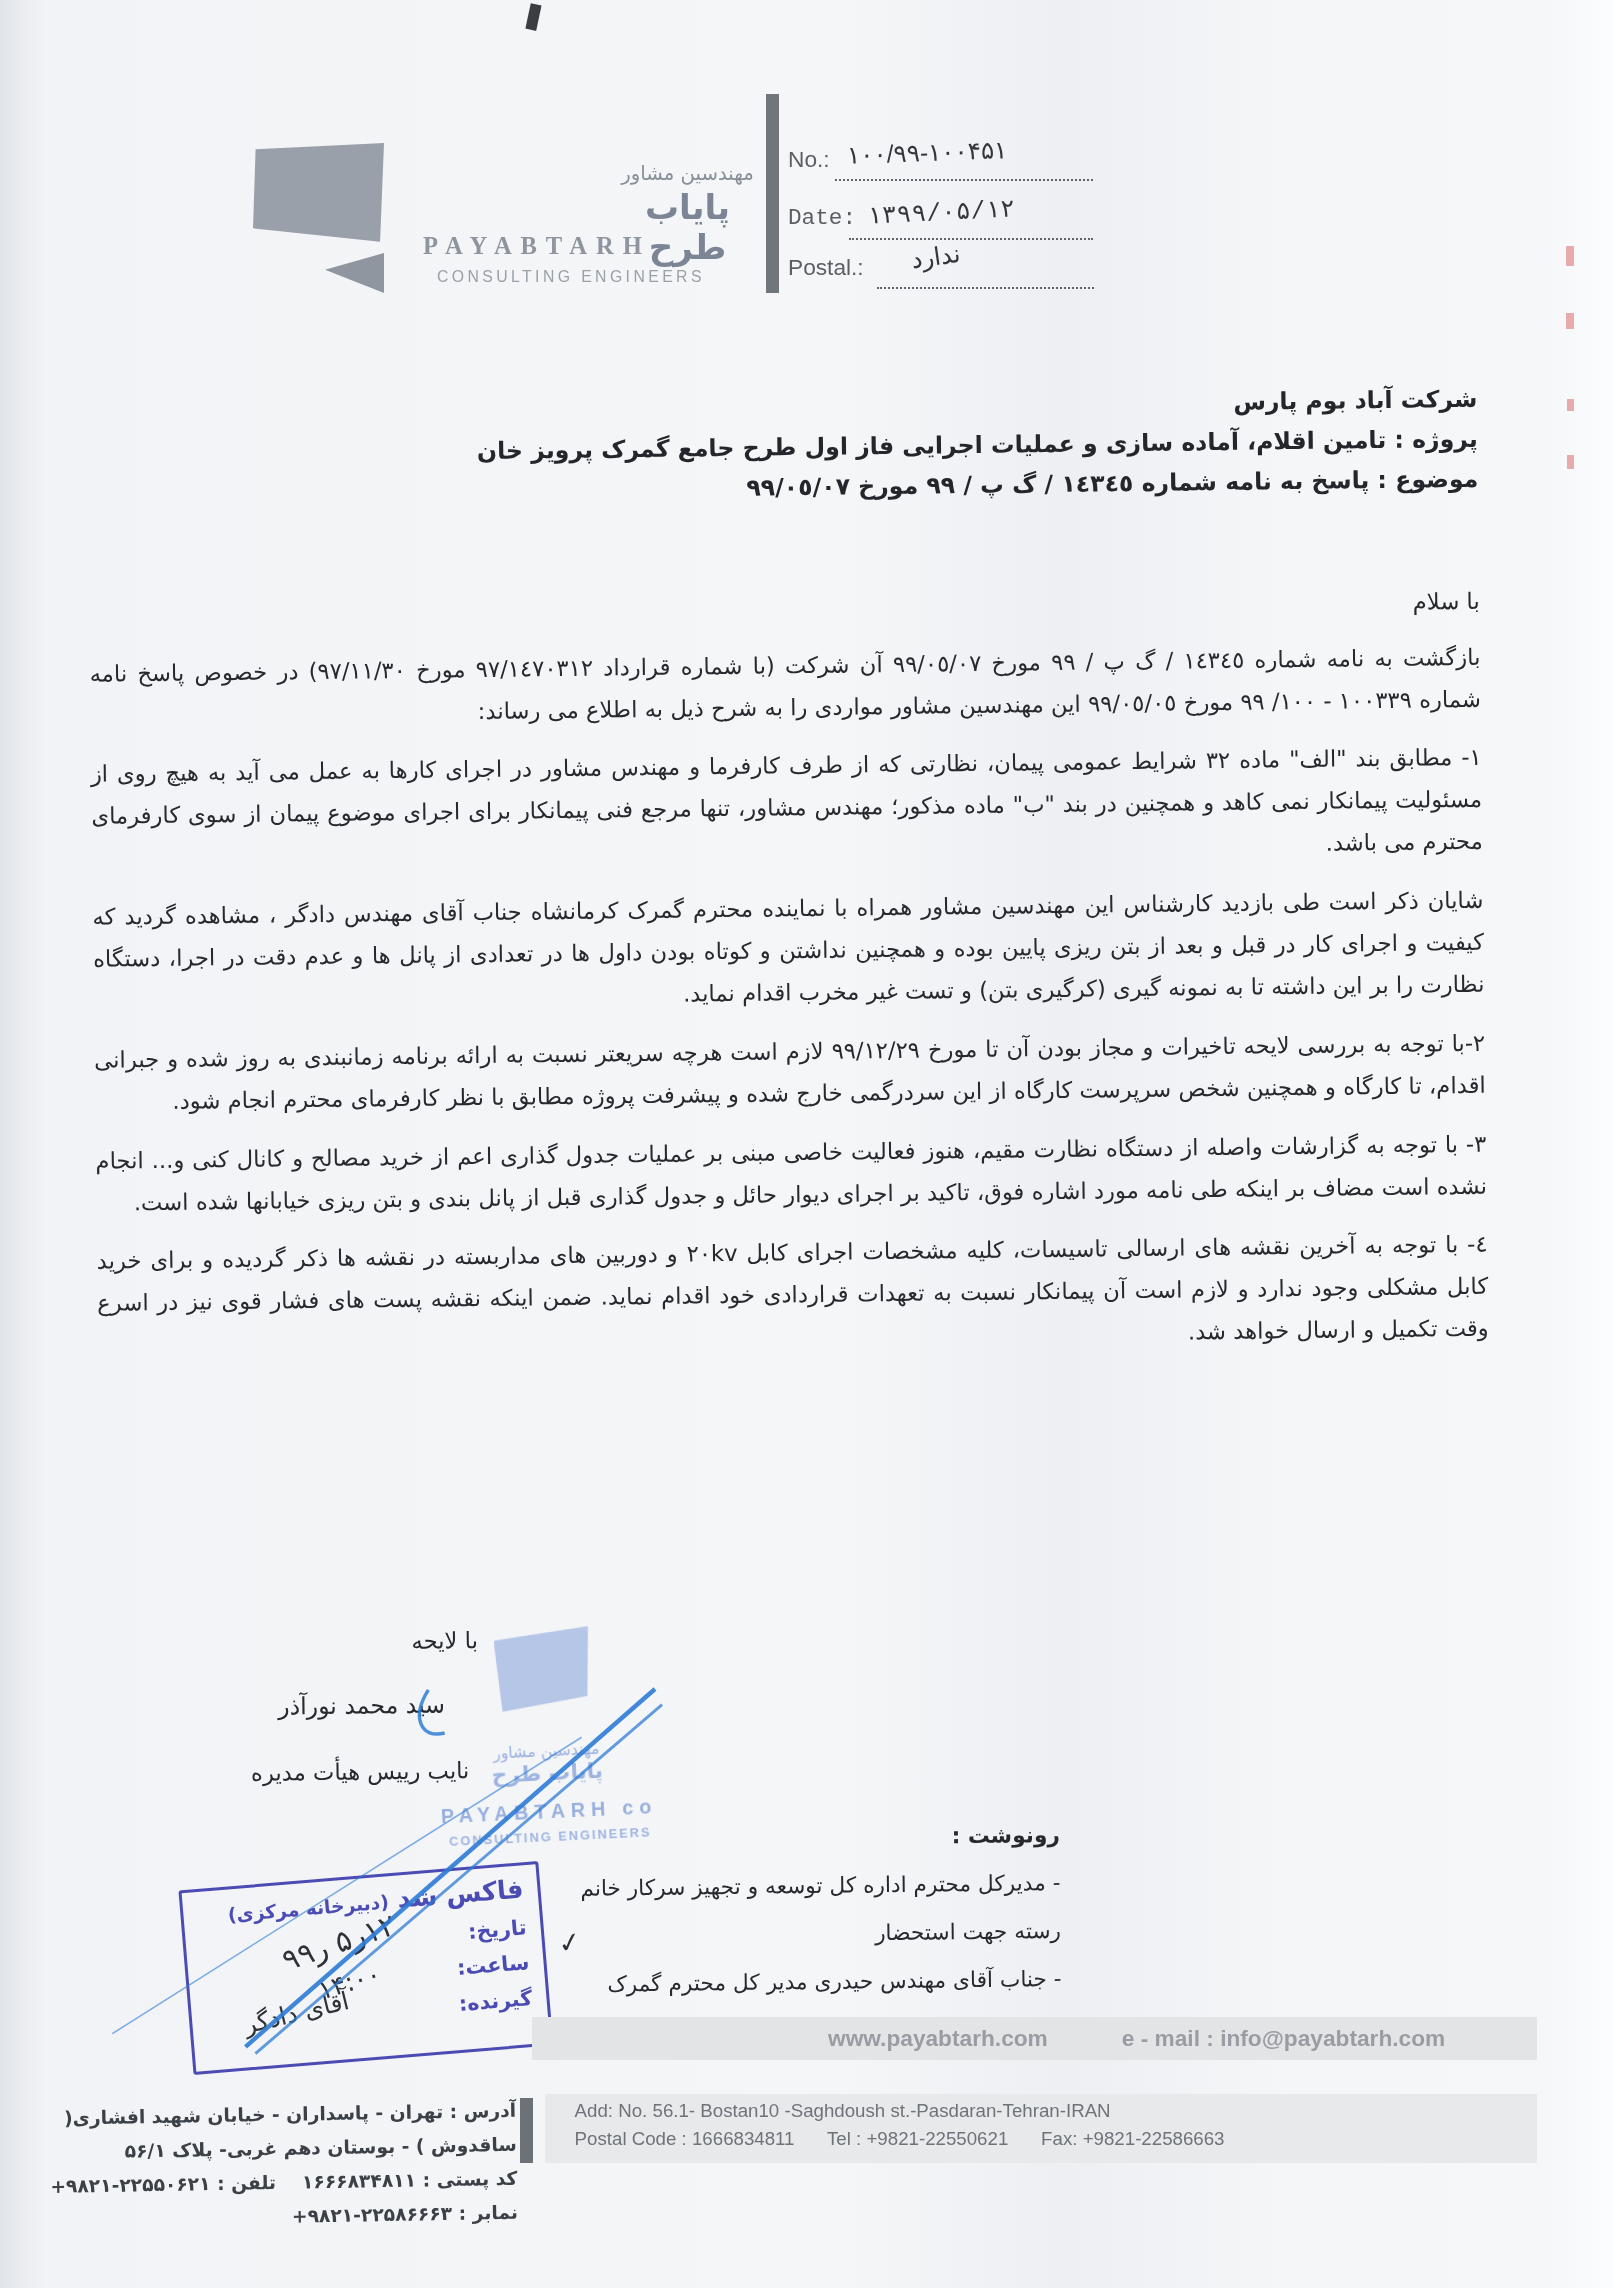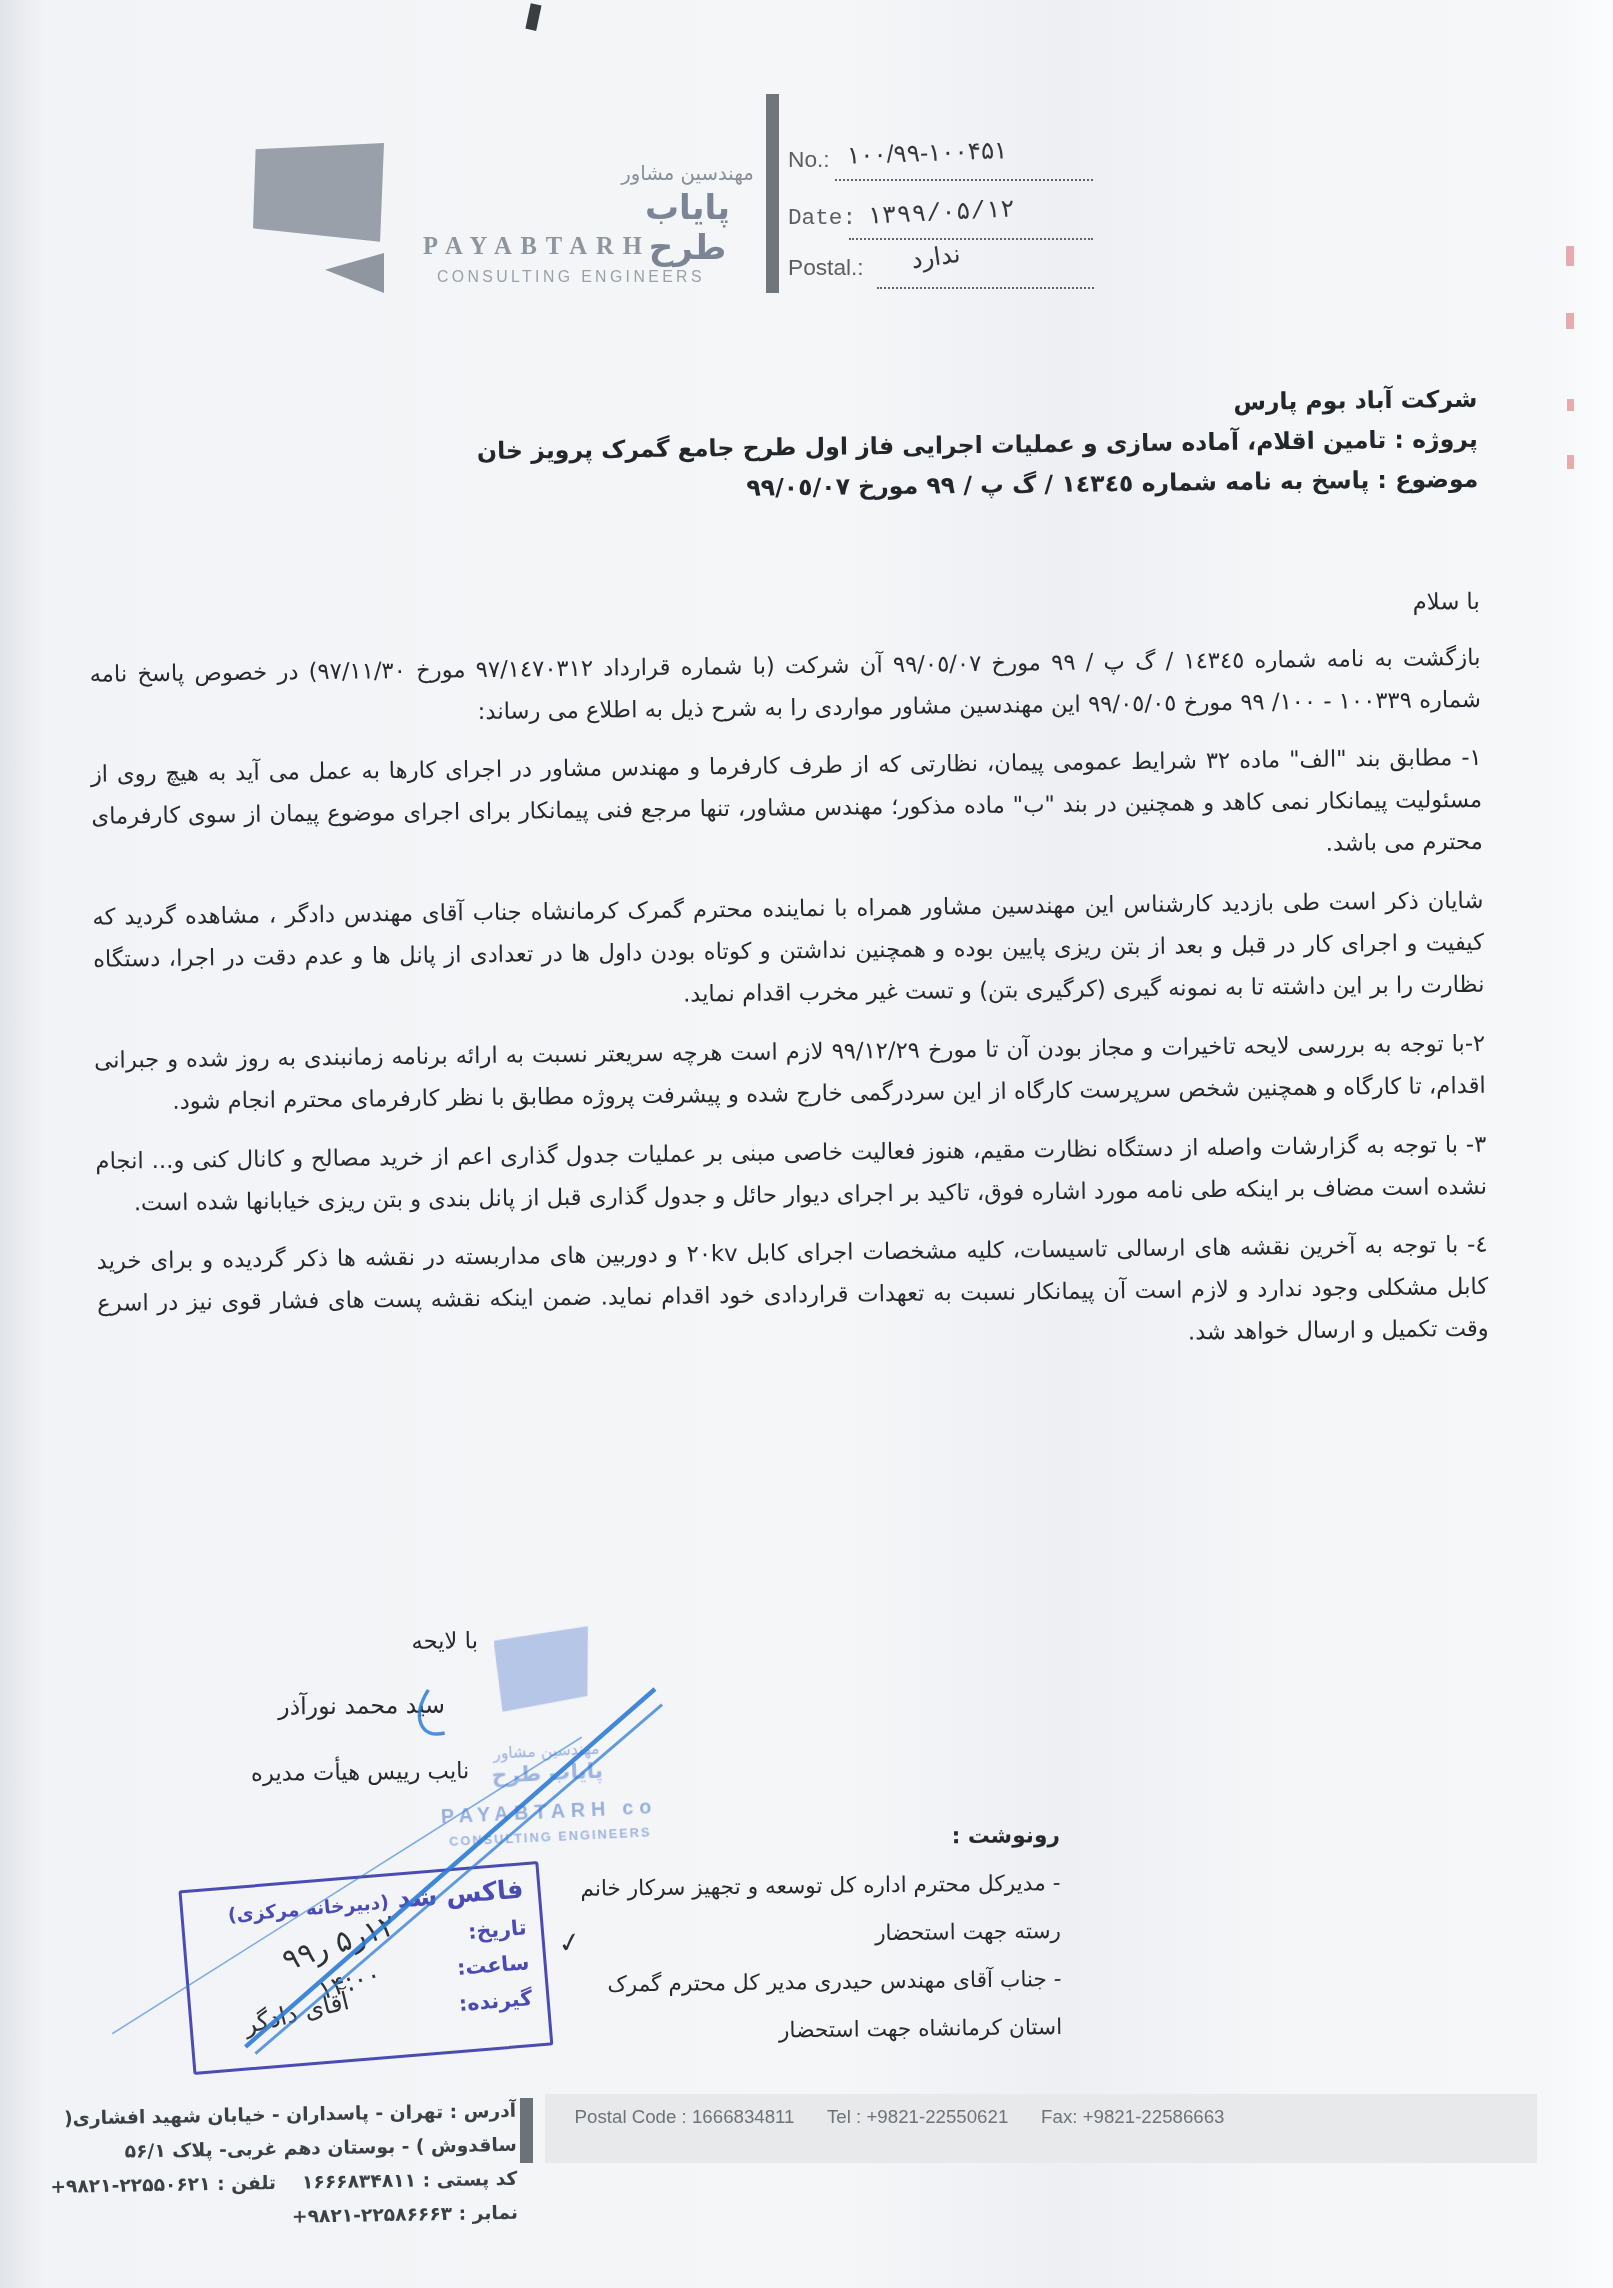--- a/index.html
+++ b/index.html
@@ -170,36 +170,41 @@
     </div>
 
     <svg class="abs ink" width="670" height="493" viewBox="0 0 680 500">
       <line x1="195" y1="430" x2="615" y2="72" stroke="#2e7cd6" stroke-width="4.5" opacity="0.9"></line>
       <line x1="205" y1="437" x2="622" y2="88" stroke="#2e7cd6" stroke-width="3" opacity="0.75"></line>
       <line x1="60" y1="415" x2="540" y2="120" stroke="#2e7cd6" stroke-width="1.6" opacity="0.6"></line>
       <path d="M 385 70 c -18 28 -8 50 16 44" stroke="#2e7cd6" stroke-width="3.5" fill="none" opacity="0.85"></path>
     </svg>
   </div>
 
+  <div class="abs webbar">
+    <span class="site">www.payabtarh.com</span>
+    <span class="mail">e - mail : info@payabtarh.com</span>
+  </div>
 
   <div class="abs ftr-fa">
     <div>آدرس : تهران - پاسداران - خیابان شهید افشاری( ساقدوش ) - بوستان دهم غربی- پلاک ۵۶/۱</div>
     <div>
       <span>کد پستی :</span>
       <span class="ltr">۱۶۶۶۸۳۴۸۱۱</span>
       &nbsp;&nbsp;
       <span>تلفن :</span>
       <span class="ltr">+۹۸۲۱-۲۲۵۵۰۶۲۱</span>
       &nbsp;&nbsp;
       <span>نمابر :</span>
       <span class="ltr">+۹۸۲۱-۲۲۵۸۶۶۶۳</span>
     </div>
   </div>
   <div class="abs ftr-bar"></div>
   <div class="abs ftr-en">
+    <div>Add:  No. 56.1- Bostan10 -Saghdoush st.-Pasdaran-Tehran-IRAN</div>
     <div class="r2">
       <span>Postal Code : 1666834811</span><span class="gap"></span>
       <span>Tel : +9821-22550621</span><span class="gap"></span>
       <span>Fax: +9821-22586663</span>
     </div>
   </div>
 
 </div>
 
 

